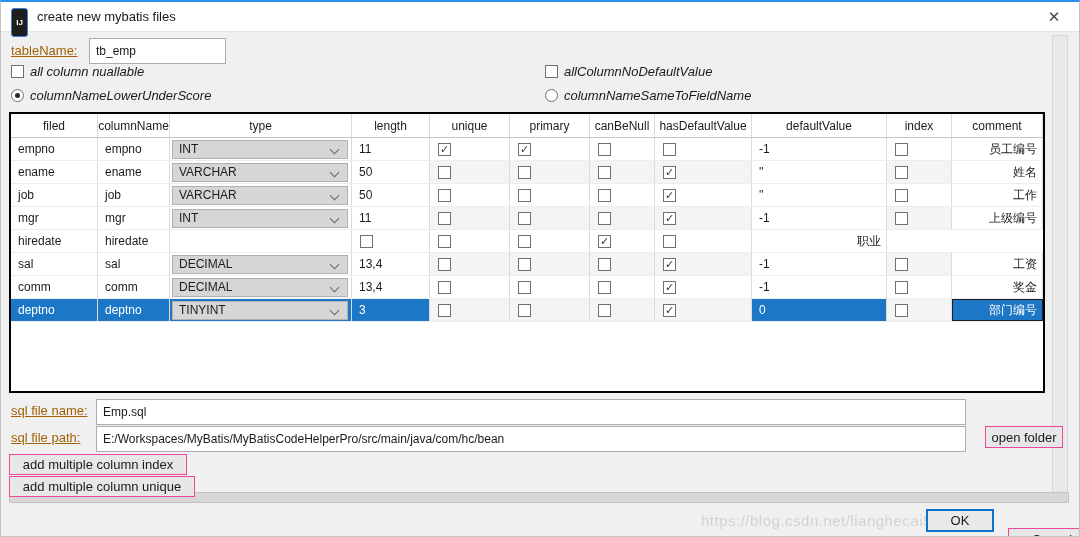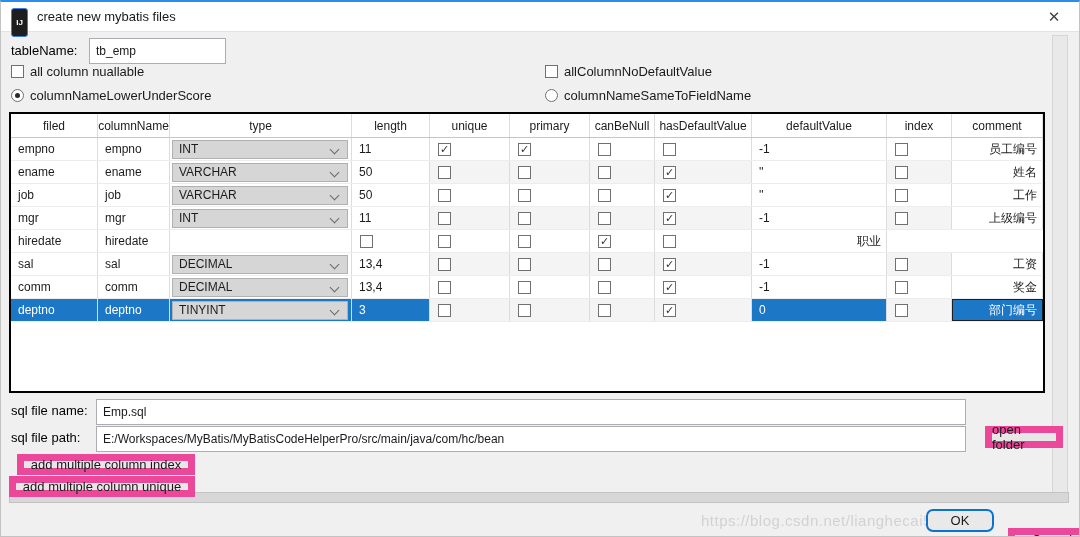--- a/index.html
+++ b/index.html
@@ -16,29 +16,29 @@
   }
   
   .titlebar { position:absolute; left:0; top:0; width:100%; height:30px; background:#ffffff; border-bottom:1px solid #e3e3e3; }
   .app-icon { position:absolute; left:10px; top:6px; width:17px; height:29px; background:#1e1e1e; border-radius:3px;
               color:#fff; font-size:8px; font-weight:bold; display:flex; align-items:center; justify-content:center;
               border:1px solid #3f7ddb; }
   .win-title { position:absolute; left:36px; top:7px; font-size:13px; color:#1a1a1a; }
   .close-btn { position:absolute; right:14px; top:4px; width:22px; height:22px; display:flex; align-items:center; justify-content:center;
                font-size:15px; color:#444; cursor:default; }
   
-  .lbl { position:absolute; font-size:13px; color:#000000; }
+  .lbl { position:absolute; font-size:13px; color:#a16207;text-decoration:underline; }
   .txtinput { position:absolute; background:#fff; border:1px solid #abadb3; font-size:12px; padding:12px 6px;
               font-family:"Liberation Sans", sans-serif; color:#1a1a1a; }
   .cbx { display:inline-block; width:13px; height:13px; background:#fff; border:1px solid #707070; vertical-align:-2px;
          text-align:center; line-height:11px; font-size:11px; color:#333; }
   .radio { display:inline-block; width:13px; height:13px; background:#fff; border:1px solid #707070; border-radius:50%;
            vertical-align:-2px; position:relative; }
   .radio.sel::after { content:""; position:absolute; left:3px; top:3px; width:5px; height:5px; border-radius:50%; background:#2b2b2b; }
-  .ctl-row { position:absolute; font-size:13px; color:#1a1a1a; white-space:nowrap; }
+  .ctl-row { position:absolute; font-size:13px; color:#1a1a1a; white-space:nowrap;font-style:italic; }
   .ctl-row > span.t { margin-left:6px; }
   
   .tablewrap { position:absolute; left:8px; top:110px; width:1036px; height:281px; background:#fff; border:2px solid #000000; overflow:hidden; }
   .thead, .trow { display:grid; grid-template-columns:87px 72px 182px 78px 80px 80px 65px 97px 135px 65px 1fr; }
   .thead { height:24px; border-bottom:1px solid #c6c6c6; }
   .thead .th { font-size:12px; color:#1c1c1c; display:flex; align-items:center; justify-content:center;
                border-right:1px solid #dcdcdc; overflow:hidden; white-space:nowrap; }
   .trow { height:23px; border-bottom:1px solid #ededed; }
   .td { font-size:12px; color:#1c1c1c; display:flex; align-items:center; border-right:1px solid #dcdcdc;
         overflow:hidden; white-space:nowrap; padding-left:7px; background:#fff; }
@@ -49,21 +49,21 @@
   .td.focus-cell { border:1px solid #1f1f1f;padding-left:41px; }
   .dropdown { flex:1; height:19px; margin-right:3px; background:#d6d6d6; border:1px solid #b1b1b1; display:flex;
               align-items:center; padding:0 6px; font-size:12px; color:#1c1c1c; position:relative; }
   .td.typecell { padding:0 0 0 2px; }
   .chev { position:absolute; right:9px; top:5px; width:7px; height:7px; border-right:1.4px solid #6a6a6a;
           border-bottom:1.4px solid #6a6a6a; transform:rotate(45deg); }
   
   .vscroll { position:absolute; left:1051px; top:33px; width:16px; height:458px; background:#e9e9e9; border:1px solid #d6d6d6; }
   .hscroll { position:absolute; left:8px; top:490px; width:1060px; height:11px; background:#d7d7d7; border:1px solid #c3c3c3; }
   
-  .btn { position:absolute; background:#e7e7e7; border:7px solid #ec4899; font-size:13px; color:#1a1a1a;
+  .btn { position:absolute; background:#e7e7e7; border:1px solid #ec4899; font-size:13px; color:#1a1a1a;
          font-family:"Liberation Sans", sans-serif; display:flex; align-items:center; justify-content:center; }
   .btn.primary { border:2px solid #0b72d0; background:#e9e9e9; z-index:2; }
   .btn.plain { z-index:2; }
   .watermark { position:absolute; left:700px; top:510px; font-size:15px; color:#d2d2d2; z-index:1; letter-spacing:0.5px; }
 </style>
 </head>
 <body>
 
 <div class="titlebar">
   <div class="app-icon">IJ</div>
@@ -304,18 +304,18 @@
 <div class="vscroll"></div>
 <div class="hscroll"></div>
 
 <div class="lbl" style="left:10px; top:401px;">sql file name:</div>
 <input class="txtinput" style="left: 95px; top: 397px; width: 870px; height: 21px;" value="Emp.sql">
 
 <div class="lbl" style="left:10px; top:428px;">sql file path:</div>
 <input class="txtinput" style="left: 95px; top: 424px; width: 870px; height: 21px;" value="E:/Workspaces/MyBatis/MyBatisCodeHelperPro/src/main/java/com/hc/bean">
 <div class="btn" style="left:984px; top:424px; width:78px; height:22px;">open folder</div>
 
-<div class="btn" style="left:8px; top:452px; width:178px; height:21px;margin-left:8px;">add multiple column index</div>
+<div class="btn" style="left:8px; top:452px; width:178px; height:21px;">add multiple column index</div>
 <div class="btn" style="left:8px; top:474px; width:186px; height:21px;">add multiple column unique</div>
 
 <div class="watermark">https://blog.csdn.net/lianghecai52171314</div>
-<div class="btn primary" style="left:925px; top:507px; width:68px; height:23px;border-radius:7px;">OK</div>
+<div class="btn primary" style="left:925px; top:507px; width:68px; height:23px;">OK</div>
 <div class="btn plain" style="left:1007px; top:526px; width:88px; height:22px;">Cancel</div>
 
 </body></html>

